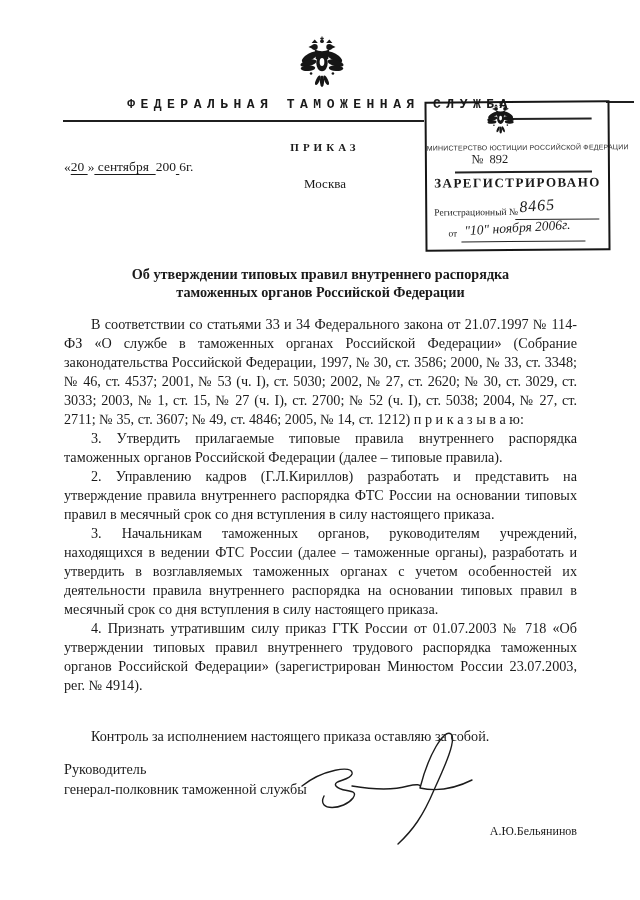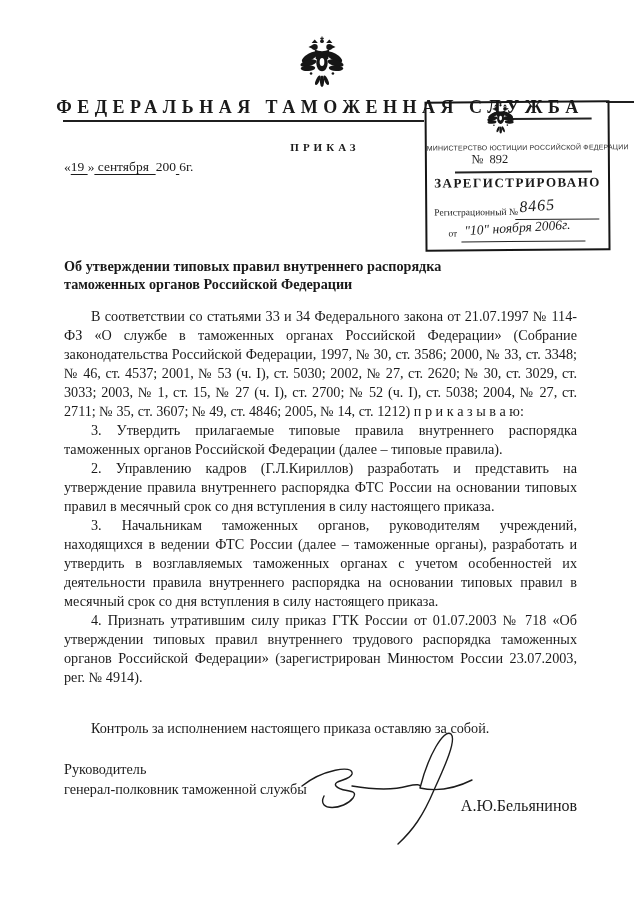--- a/index.html
+++ b/index.html
@@ -4,21 +4,21 @@
 <style>
   html,body{margin:0;padding:0;background:#fff;}
   .page{
     position:relative;width:640px;height:900px;background:#fff;overflow:hidden;
     font-family:"Liberation Serif",serif;color:#1a1a1a;
   }
   .abs{position:absolute;}
   
   .agency{
     left:0;right:0;top:97px;text-align:center;font-weight:bold;
-    font-size:18px;letter-spacing:5.5px;white-space:pre;
+    font-size:13px;letter-spacing:5.5px;white-space:pre;font-family:Liberation Mono, monospace;
   }
   .header-rule{left:63px;top:120px;width:361px;height:2px;background:#1f1f1f;}
   .rule-right-seg{left:606px;top:101px;width:28px;height:2px;background:#1f1f1f;}
   .doc-type{left:230px;width:190px;top:141px;text-align:center;font-weight:bold;font-size:11px;letter-spacing:4px;}
   .city{left:230px;width:190px;top:176px;text-align:center;font-size:13px;}
   .dateline{left:64px;top:159px;font-size:13.5px;white-space:pre;}
   .ul{text-decoration:underline;text-underline-offset:3px;}
   
   .stamp{
     left:425px;top:101px;width:181px;height:146px;border:2px solid #161616;
@@ -35,26 +35,26 @@
   .stamp .reg-label{position:absolute;left:7px;top:104px;font-size:9.5px;white-space:nowrap;}
   .stamp .reg-number{position:absolute;left:92px;top:94px;font-size:16px;font-style:italic;
     transform:rotate(-4deg);letter-spacing:1px;}
   .stamp .reg-line{position:absolute;left:88px;top:116px;width:84px;height:1.2px;background:#222;}
   .stamp .from-label{position:absolute;left:21px;top:125px;font-size:9.5px;}
   .stamp .reg-date{position:absolute;left:37px;top:117px;font-size:13.5px;font-style:italic;
     transform:rotate(-3deg);white-space:nowrap;}
   .stamp .date-line{position:absolute;left:34px;top:138px;width:124px;height:1.2px;background:#222;}
   
   .doc-body{left:64px;top:258px;width:513px;font-size:14.2px;line-height:19px;}
-  .doc-title{text-align:left;font-weight:bold;line-height:17.5px;margin:0 0 14px 0;}
+  .doc-title{text-align:center;font-weight:bold;line-height:17.5px;margin:8px 0 14px 0;}
   .doc-body p{margin:0;text-align:justify;text-indent:27px;}
   .doc-body p.control{margin-top:32px;text-align:left;}
   
   .sig-block{left:64px;top:760px;font-size:14.2px;line-height:19.5px;}
-  .sig-name{left:430px;top:797px;width:147px;text-align:right;font-size:16px;}
+  .sig-name{left:430px;top:824px;width:147px;text-align:right;font-size:12px;}
   .sig-svg{left:296px;top:724px;z-index:2;}
   .defs-hidden{position:absolute;width:0;height:0;overflow:hidden;}
 </style>
 </head>
 <body>
 
 <svg class="defs-hidden" xmlns="http://www.w3.org/2000/svg">
   <symbol id="eagle" viewBox="0 0 100 100">
     <g fill="#161616">
       <rect x="49" y="1" width="2" height="8"></rect>
@@ -88,22 +88,23 @@
 
   <svg class="abs" style="left:296px;top:30px;" width="52" height="64">
     <use href="#eagle"></use>
   </svg>
 
   <div class="abs agency">ФЕДЕРАЛЬНАЯ ТАМОЖЕННАЯ СЛУЖБА</div>
   <div class="abs header-rule"></div>
   <div class="abs rule-right-seg"></div>
 
   <div class="abs doc-type">ПРИКАЗ</div>
+  <div class="abs city">Москва</div>
 
-  <div class="abs dateline"><span>«</span><span class="ul">19 </span><span>»</span><span class="ul"> сентября  </span><span>200</span><span class="ul"> </span><span>6г.</span></div>
+  <div class="abs dateline"><span>«</span><span class="ul">20 </span><span>»</span><span class="ul"> сентября  </span><span>200</span><span class="ul"> </span><span>6г.</span></div>
 
   <div class="abs stamp">
     <div class="inner-rule"></div>
     <svg class="s-eagle" width="32" height="36">
       <use href="#eagle"></use>
     </svg>
     <div class="ministry">МИНИСТЕРСТВО ЮСТИЦИИ РОССИЙСКОЙ ФЕДЕРАЦИИ</div>
     <div class="number">№  892</div>
     <div class="num-line"></div>
     <div class="registered">ЗАРЕГИСТРИРОВАНО</div>

